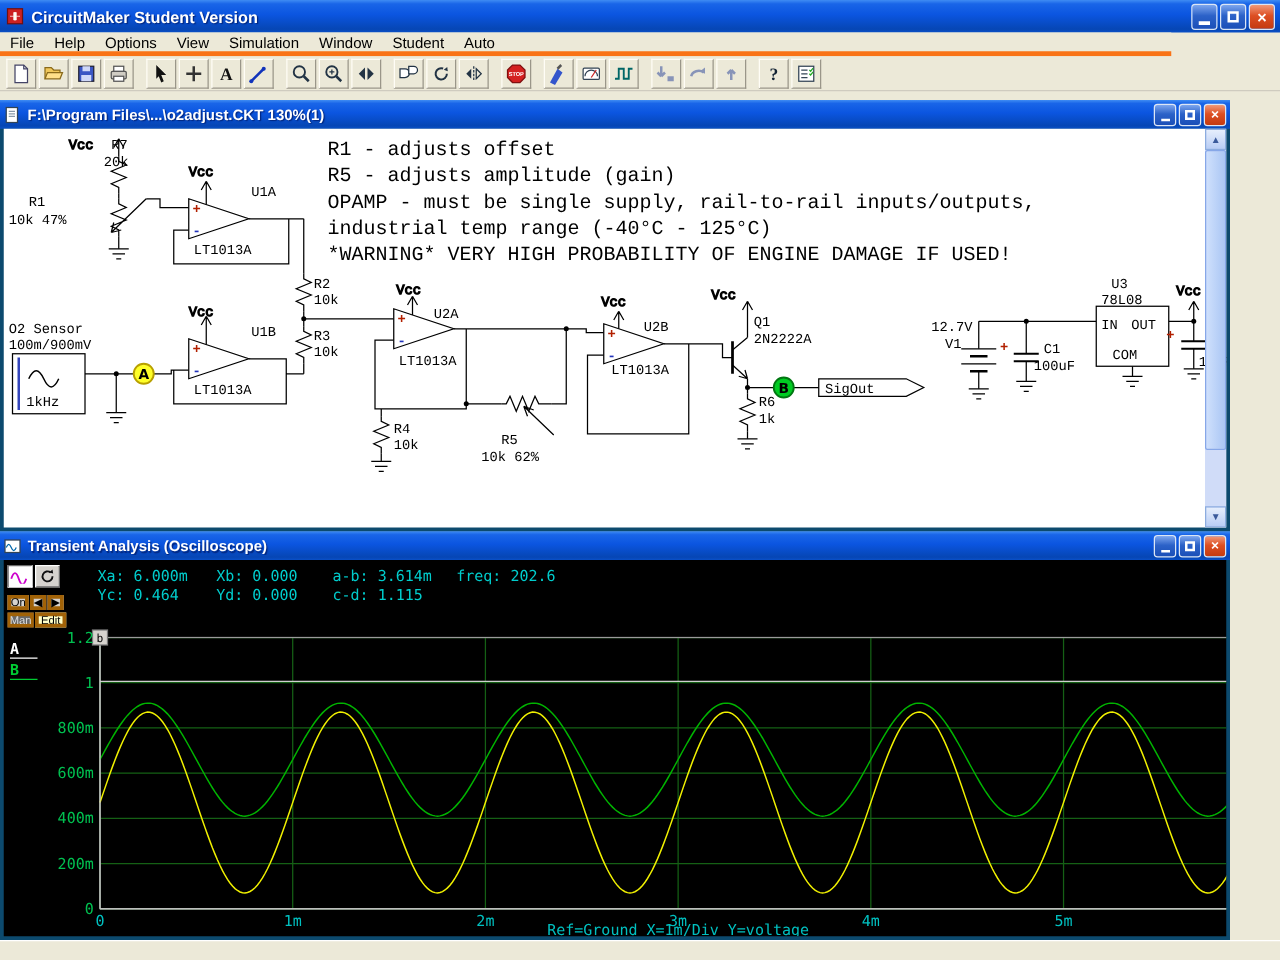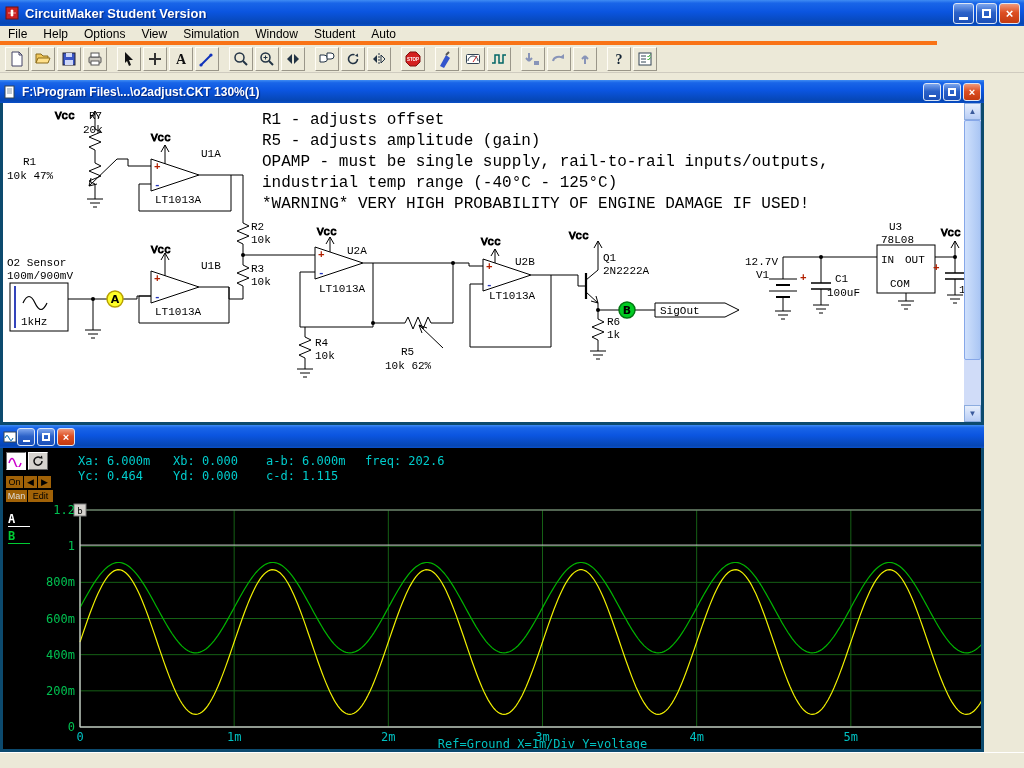--- a/index.html
+++ b/index.html
@@ -62,21 +62,21 @@
   
   #scope-svg{position:absolute;left:0;top:0}
   .readout{position:absolute;color:#00cccc;font:12px "DejaVu Sans Mono",monospace;white-space:pre}
   .ch{position:absolute;left:5px;width:22px;font:bold 12px "DejaVu Sans Mono",monospace;border-bottom:1px solid;text-align:left}
   #chA{top:64px;color:#fff}
   #chB{top:81px;color:#00cc33}
   .scbtn{position:absolute;width:20px;height:18px;background:#d6d3ce;border:1px solid;border-color:#fff #6a6a6a #6a6a6a #fff;
     display:flex;align-items:center;justify-content:center}
   #sb1{left:3px;top:4px;background:#fff;border-color:#6a6a6a #fff #fff #6a6a6a}
   #sb2{left:25px;top:4px}
-  .scmini{position:absolute;height:12px;font:9px "Liberation Sans",sans-serif;background:#d6d3ce;border:6px solid #a16207;
+  .scmini{position:absolute;height:12px;font:9px "Liberation Sans",sans-serif;background:#d6d3ce;border:3px solid #a16207;
     color:#000;display:flex;align-items:center;justify-content:center}
   #on{left:3px;top:28px;width:17px}
   #prv{left:21px;top:28px;width:13px}
   #nxt{left:35px;top:28px;width:13px}
   #man{left:3px;top:42px;width:21px;background:#6a6a6a;color:#ddd}
   #auto{left:25px;top:42px;width:25px;background:#ffffc8}
 
   #statusbar{position:absolute;top:752px;left:0;width:1024px;height:16px;background:#ece9d8;border-top:1px solid #fff}
 </style>
 </head>
@@ -461,20 +461,21 @@
       </div>
     </div>
   </div>
 
   <div class="win" id="win-scope">
     <div class="wtitle">
       <svg width="14" height="14">
           <rect x="1" y="2" width="12" height="10" fill="#fff" stroke="#345"></rect>
           <path d="M2,8 q2,-5 4,0 q2,5 4,0" stroke="#06a" fill="none"></path>
         </svg>
+      <span class="ttext">Transient Analysis (Oscilloscope)</span>
       <span class="wbtns">
         <span class="wbtn">
             <span class="minbar"></span>
           </span>
         <span class="wbtn">
             <span class="maxbox"></span>
           </span>
         <span class="wbtn close">×</span>
       </span>
     </div>
@@ -550,21 +551,21 @@
           </svg>
       </div>
       <div class="scmini" id="on">On</div>
       <div class="scmini" id="prv">◀</div>
       <div class="scmini" id="nxt">▶</div>
       <div class="scmini" id="man">Man</div>
       <div class="scmini" id="auto">Edit</div>
 
       <span class="readout" style="left:75px;top:6px">Xa: 6.000m</span>
       <span class="readout" style="left:170px;top:6px">Xb: 0.000</span>
-      <span class="readout" style="left:263px;top:6px">a-b: 6.000m</span>
+      <span class="readout" style="left:263px;top:6px">a-b: 3.614m</span>
       <span class="readout" style="left:362px;top:6px">freq: 202.6</span>
       <span class="readout" style="left:75px;top:21px">Yc: 0.464</span>
       <span class="readout" style="left:170px;top:21px">Yd: 0.000</span>
       <span class="readout" style="left:263px;top:21px">c-d: 1.115</span>
 
       <div class="ch" id="chA">A</div>
       <div class="ch" id="chB">B</div>
     </div>
   </div>
 

